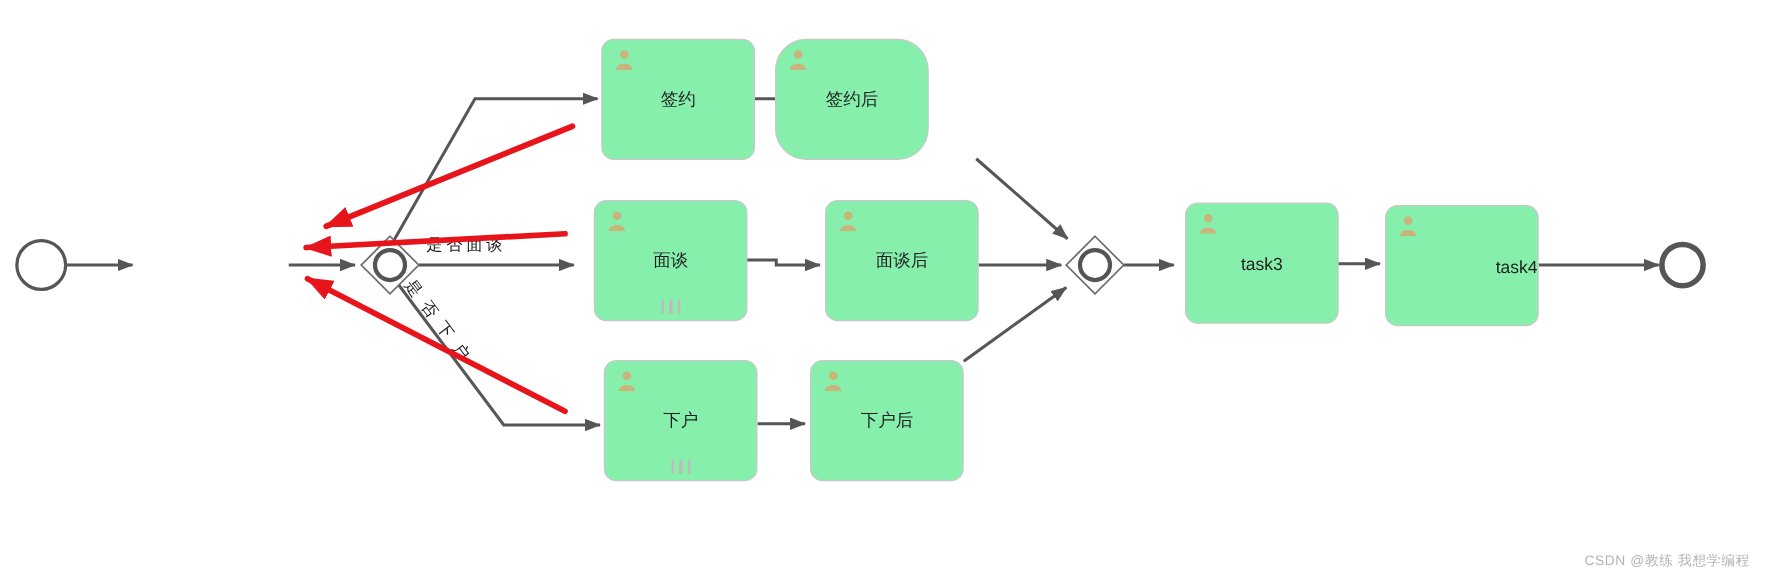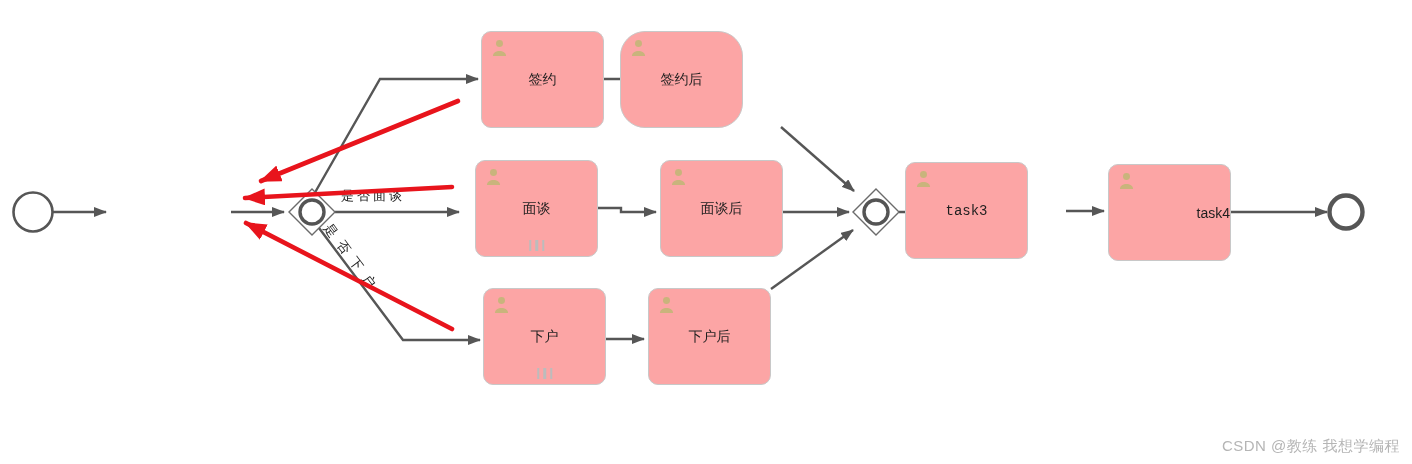--- a/index.html
+++ b/index.html
@@ -30,21 +30,21 @@
     fill: none;
     stroke: #e8141c;
     stroke-width: 4.6;
     stroke-linecap: round;
   }
   .task {
     position: absolute;
     width: 123px;
     height: 97px;
     box-sizing: border-box;
-    background: #fca5a5;
+    background: #86efac;
     border: 1.5px solid #c8c8c8;
     border-radius: 10px;
     display: flex;
     align-items: center;
     justify-content: center;
     font-size: 14px;
     color: #1f1f1f;
     z-index: 2;
   }
   .task .user-icon {
@@ -74,21 +74,21 @@
     letter-spacing: 3px;
   }
   .edge-label.rotated {
     transform-origin: 0 0;
     transform: rotate(53deg);
     letter-spacing: 8px;
   }
   .watermark {
     position: absolute;
     right: 12px; bottom: 8px;
-    font-size: 15px;
+    font-size: 11px;
     color: #b5b5b5;
     z-index: 5;
     letter-spacing: 0.5px;
   }
 </style>
 </head>
 <body>
 
 <div class="canvas">
 
@@ -194,21 +194,21 @@
   <div class="task" style="left:648px; top:288px;justify-content:center;">
     <span class="user-icon">
       <svg viewBox="0 0 20 20">
           <circle cx="10" cy="5.4" r="4.1"></circle>
           <path d="M2.3 20 C2.3 12.2 17.7 12.2 17.7 20 Z"></path>
         </svg>
     </span>
     <span>下户后</span>
   </div>
 
-  <div class="task" style="left:905px; top:162px;font-family:Liberation Mono, monospace;">
+  <div class="task" style="left:948px; top:162px;">
     <span class="user-icon">
       <svg viewBox="0 0 20 20">
           <circle cx="10" cy="5.4" r="4.1"></circle>
           <path d="M2.3 20 C2.3 12.2 17.7 12.2 17.7 20 Z"></path>
         </svg>
     </span>
     <span>task3</span>
   </div>
 
   <div class="task" style="left:1108px; top:164px;justify-content:flex-end;">

